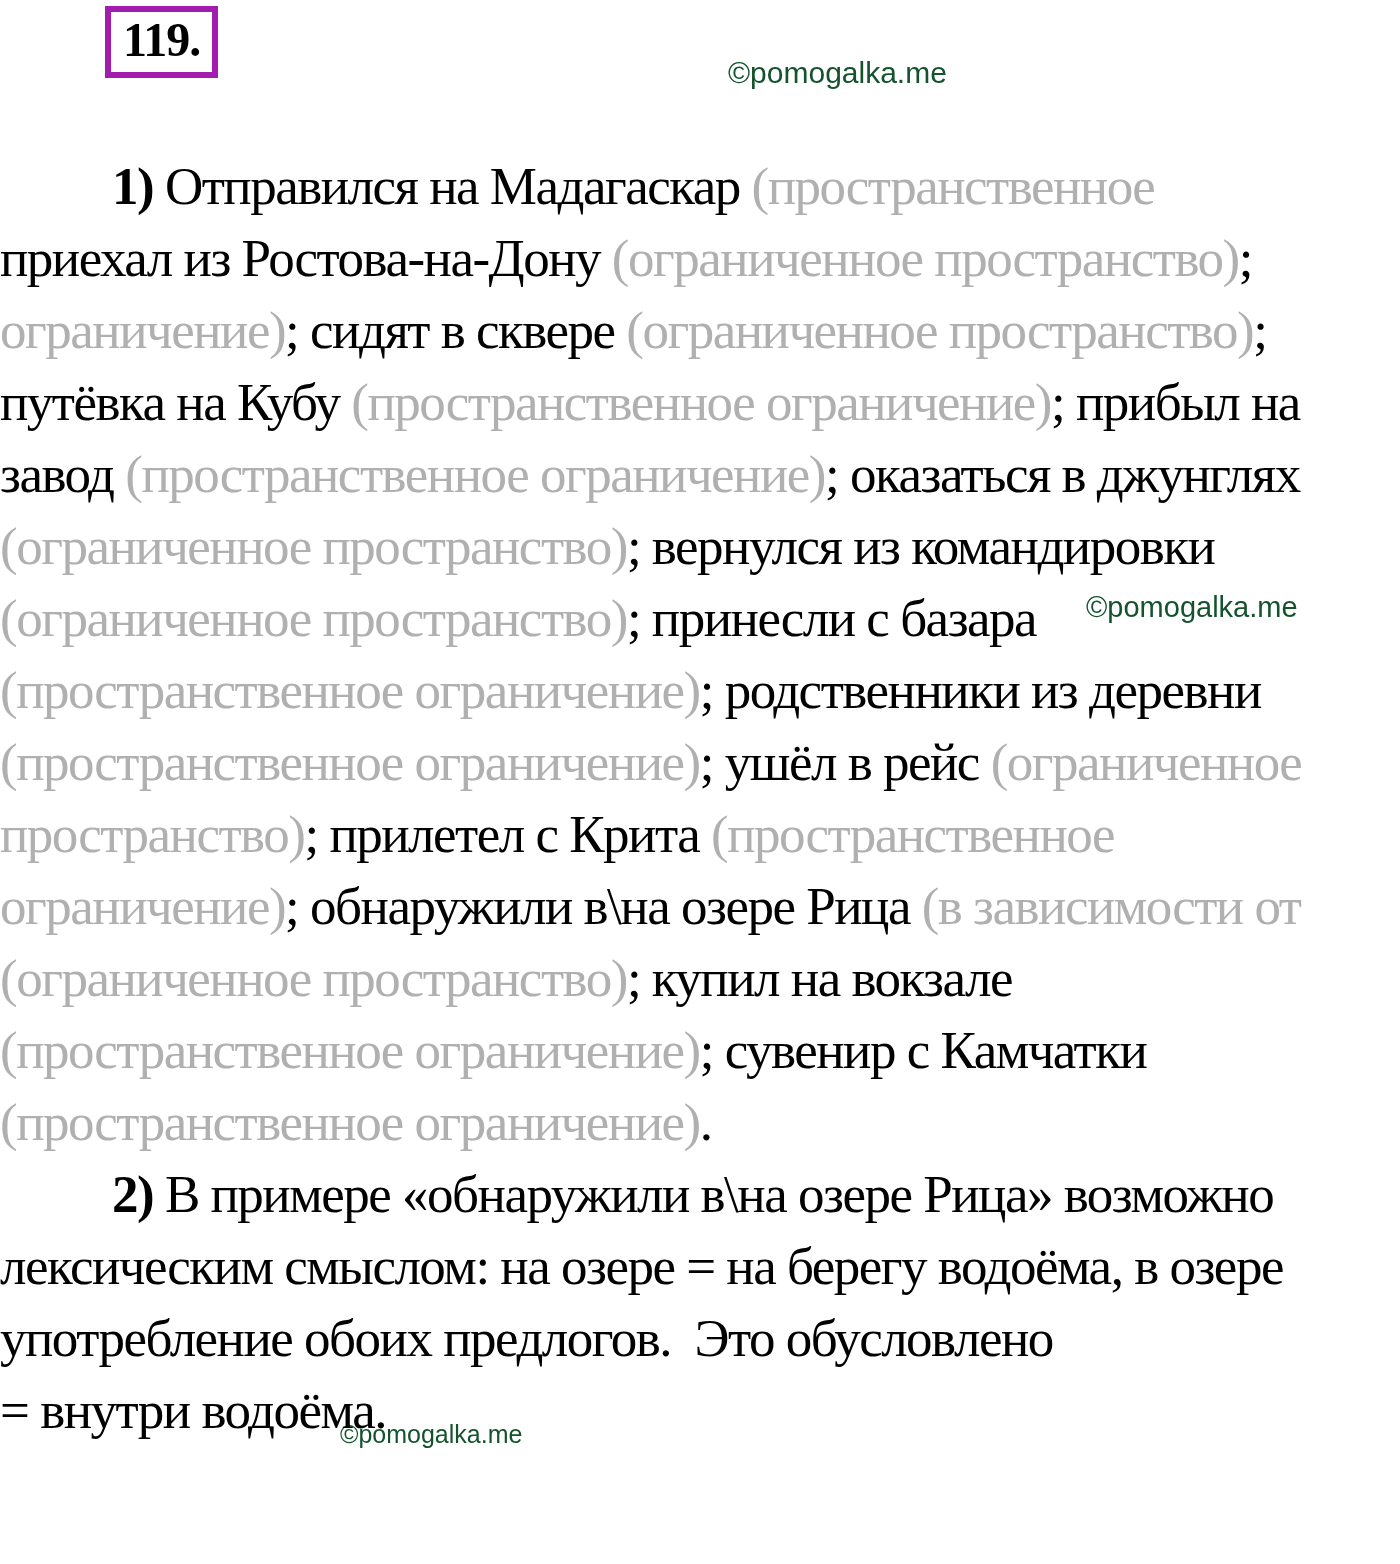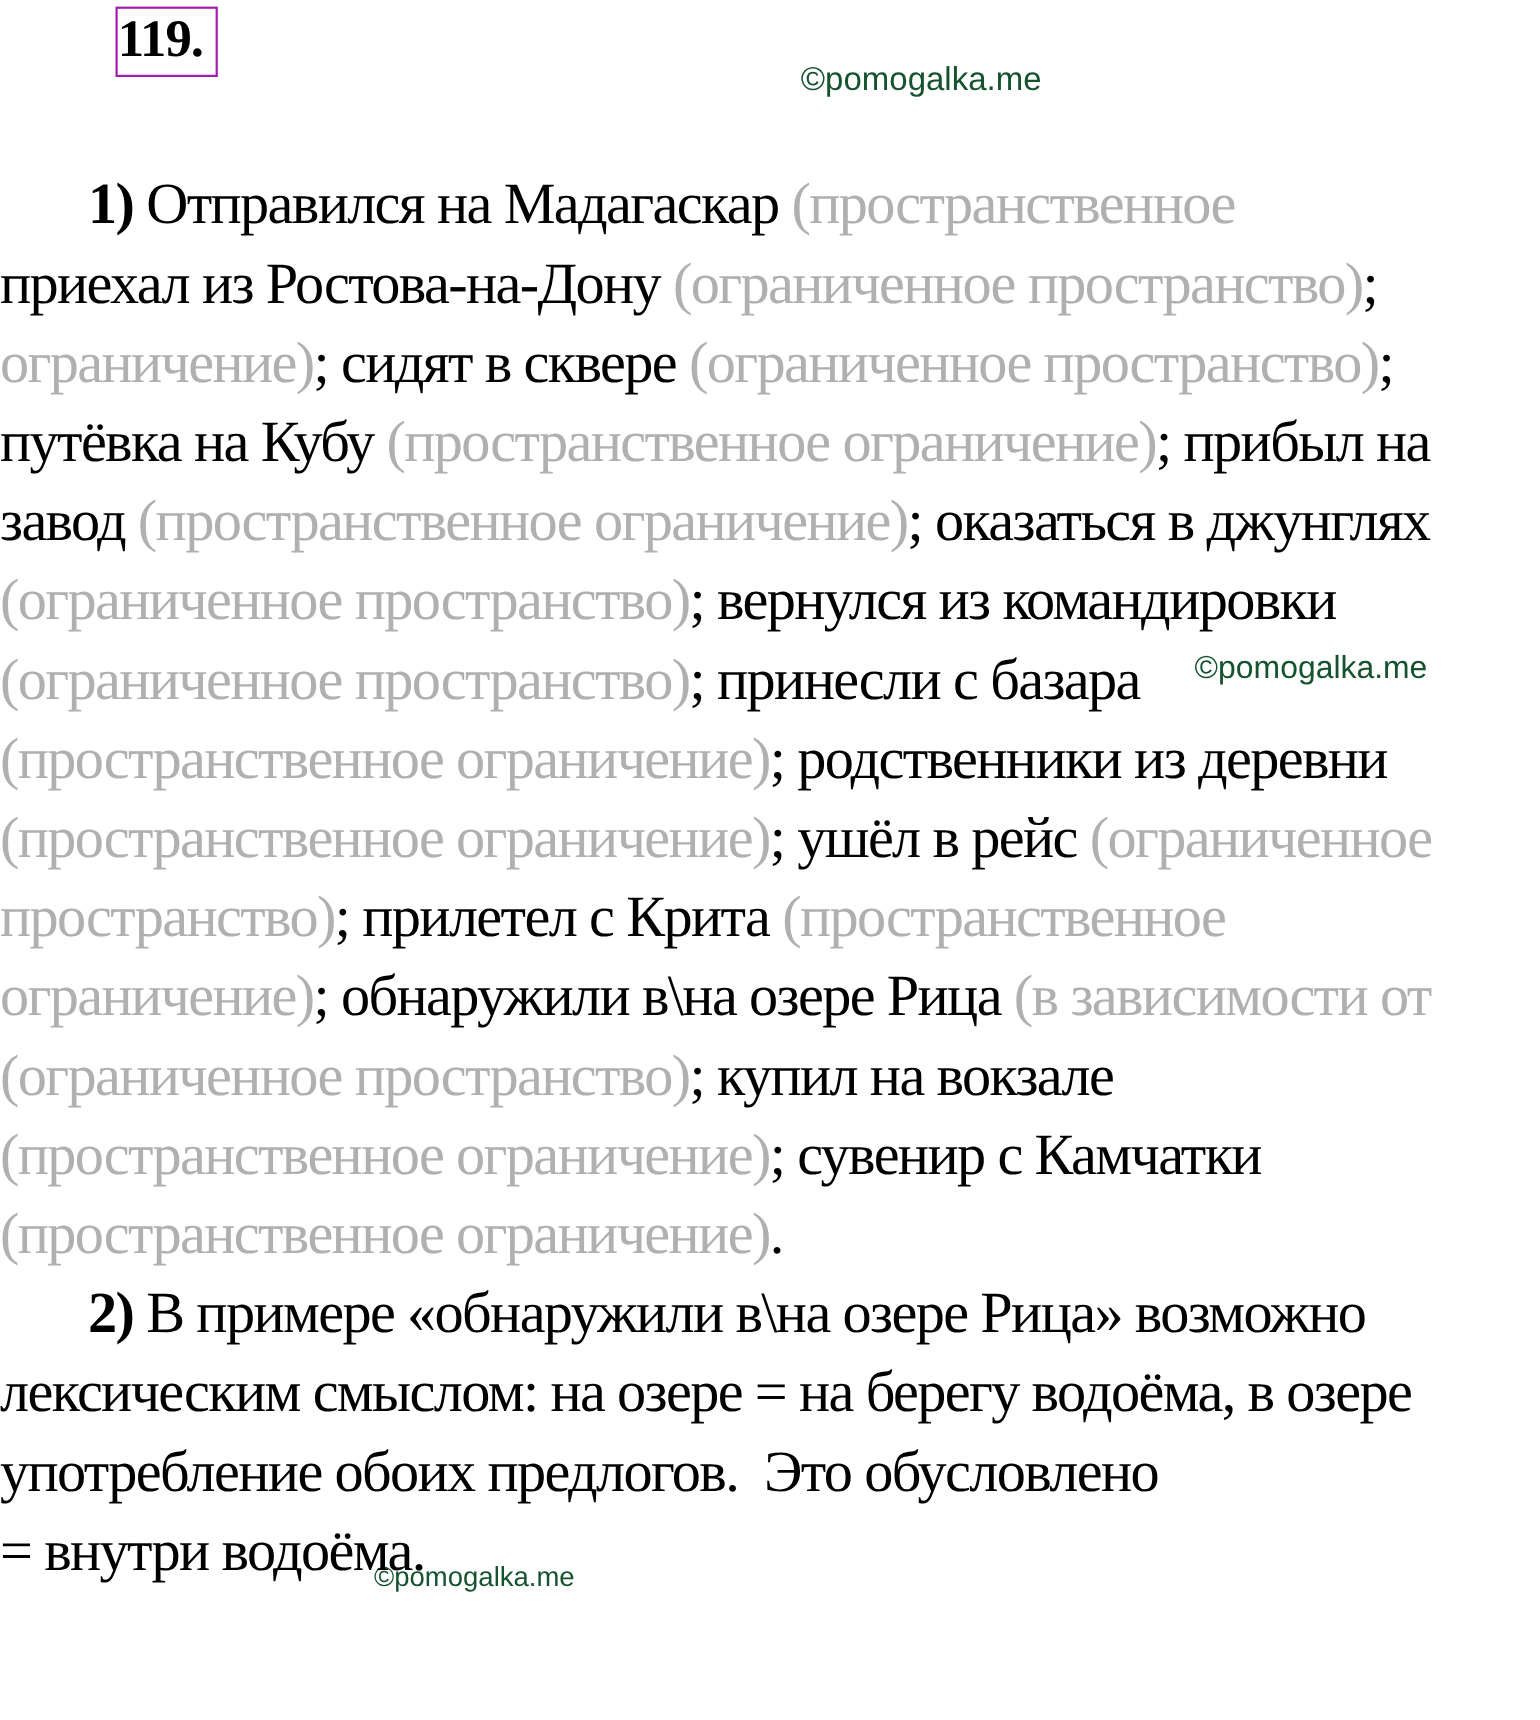--- a/index.html
+++ b/index.html
@@ -13,22 +13,22 @@
     height: 1564px;
     background: var(--page-bg, #ffffff);
     overflow: hidden;
     font-family: "Liberation Serif", "DejaVu Serif", serif;
     color: var(--text-color, #000000);
   }
   .task-box {
     position: absolute;
     left: 105px;
     top: 6px;
-    border: 2px solid #a21caf;
-    padding: 0 12px 4px 0;
+    border: 6px solid #a21caf;
+    padding: 0 12px 4px 12px;
     font-weight: bold;
     font-size: 48px;
     line-height: 56px;
     letter-spacing: -1px;
   }
   .watermark {
     position: absolute;
     font-family: "Liberation Sans", "DejaVu Sans", sans-serif;
     font-weight: 400;
     color: #14532d;
@@ -44,21 +44,21 @@
     width: 1400px;
     font-size: 53px;
     letter-spacing: -1.5px;
   }
   .line {
     height: 72px;
     line-height: 72px;
     white-space: pre;
   }
   .line.indent {
-    padding-left: 80px;
+    padding-left: 112px;
   }
   .seg { color: var(--text-color, #000000); }
   .seg.muted { color: var(--muted-color, #b0b0b0); }
   .seg.bold { font-weight: bold; }
 </style>
 </head>
 <body>
 
 <div class="page">
 

